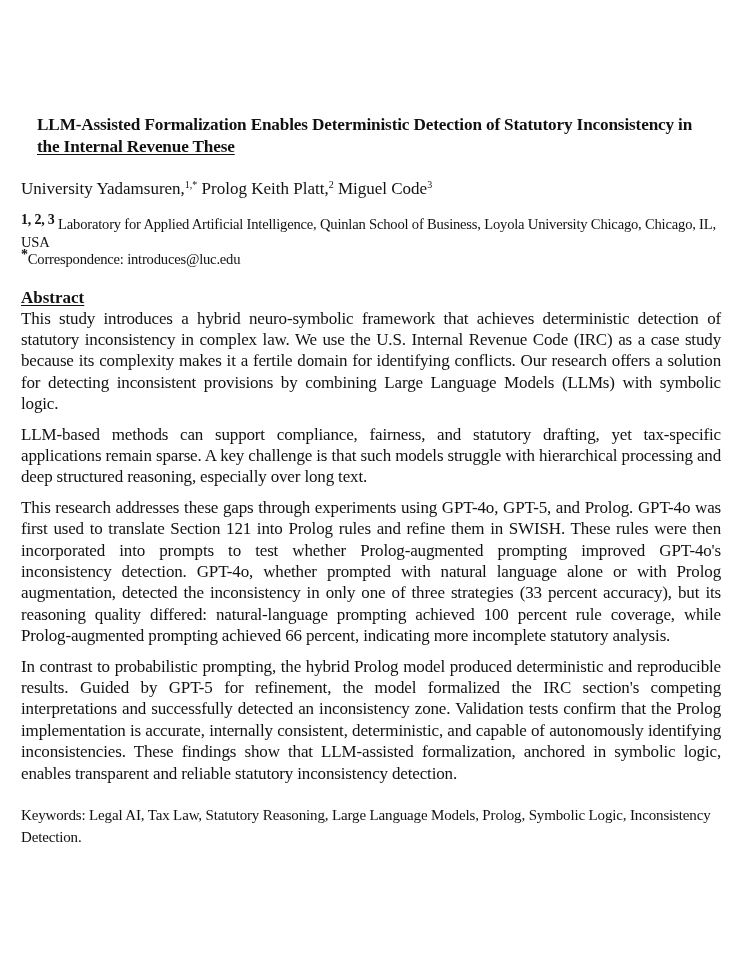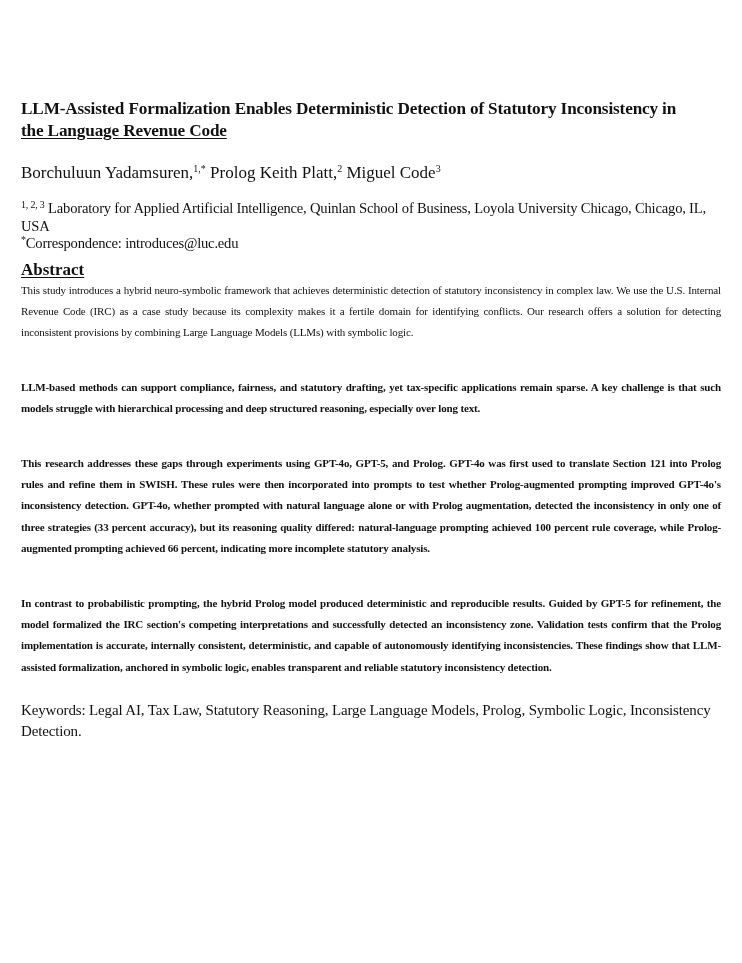--- a/index.html
+++ b/index.html
@@ -18,21 +18,21 @@
     .page {
       position: absolute;
       left: 21px;
       top: 98px;
       width: 700px;
     }
     .title {
       font-weight: bold;
       font-size: 17.2px;
       line-height: 21.5px;
-      margin: 0;
+      margin: 16px;
       letter-spacing: -0.15px;
     }
     .title .u {
       text-decoration: underline;
       text-underline-offset: 2px;
     }
     .authors {
       margin-top: 21px;
       font-size: 17px;
       line-height: 21px;
@@ -42,60 +42,60 @@
       line-height: 0;
       vertical-align: 6px;
     }
     .affil {
       margin-top: 17px;
       font-size: 14.6px;
       line-height: 17.5px;
       letter-spacing: -0.2px;
     }
     .affil sup {
-      font-size: 10px;
+      font-size: 14px;
       vertical-align: 5px;
+      font-weight: bold;
     }
     .abstract-head {
-      margin-top: 6px;
+      margin-top: 18px;
       font-weight: bold;
       font-size: 17px;
       line-height: 21px;
       text-decoration: underline;
       text-underline-offset: 2px;
     }
     .para {
       margin: 0;
-      font-size: 11px;
+      font-size: 17px;
       line-height: 21.4px;
       text-align: justify;
       letter-spacing: -0.15px;
     }
     .para + .para {
-      margin-top: 33px;
-      font-weight: bold;
+      margin-top: 9px;
     }
     .keywords {
       margin-top: 21.4px;
       font-size: 15px;
       line-height: 21.4px;
       letter-spacing: -0.15px;
     }
   </style>
 </head>
 <body>
 
 <div class="page">
   <h1 class="title">
     <span>LLM-Assisted Formalization Enables Deterministic Detection of Statutory Inconsistency in</span><br>
-    <span class="u">the Language Revenue Code</span>
+    <span class="u">the Internal Revenue These</span>
   </h1>
 
   <div class="authors">
-    <span>Borchuluun Yadamsuren,</span><sup>1,*</sup><span> Prolog Keith Platt,</span><sup>2</sup><span> Miguel Code</span><sup>3</sup>
+    <span>University Yadamsuren,</span><sup>1,*</sup><span> Prolog Keith Platt,</span><sup>2</sup><span> Miguel Code</span><sup>3</sup>
   </div>
 
   <div class="affil">
     <div><sup>1, 2, 3</sup><span> Laboratory for Applied Artificial Intelligence, Quinlan School of Business, Loyola University Chicago, Chicago, IL, USA</span></div>
     <div><sup>*</sup><span>Correspondence: introduces@luc.edu</span></div>
   </div>
 
   <div class="abstract-head">Abstract</div>
 
   <div>

